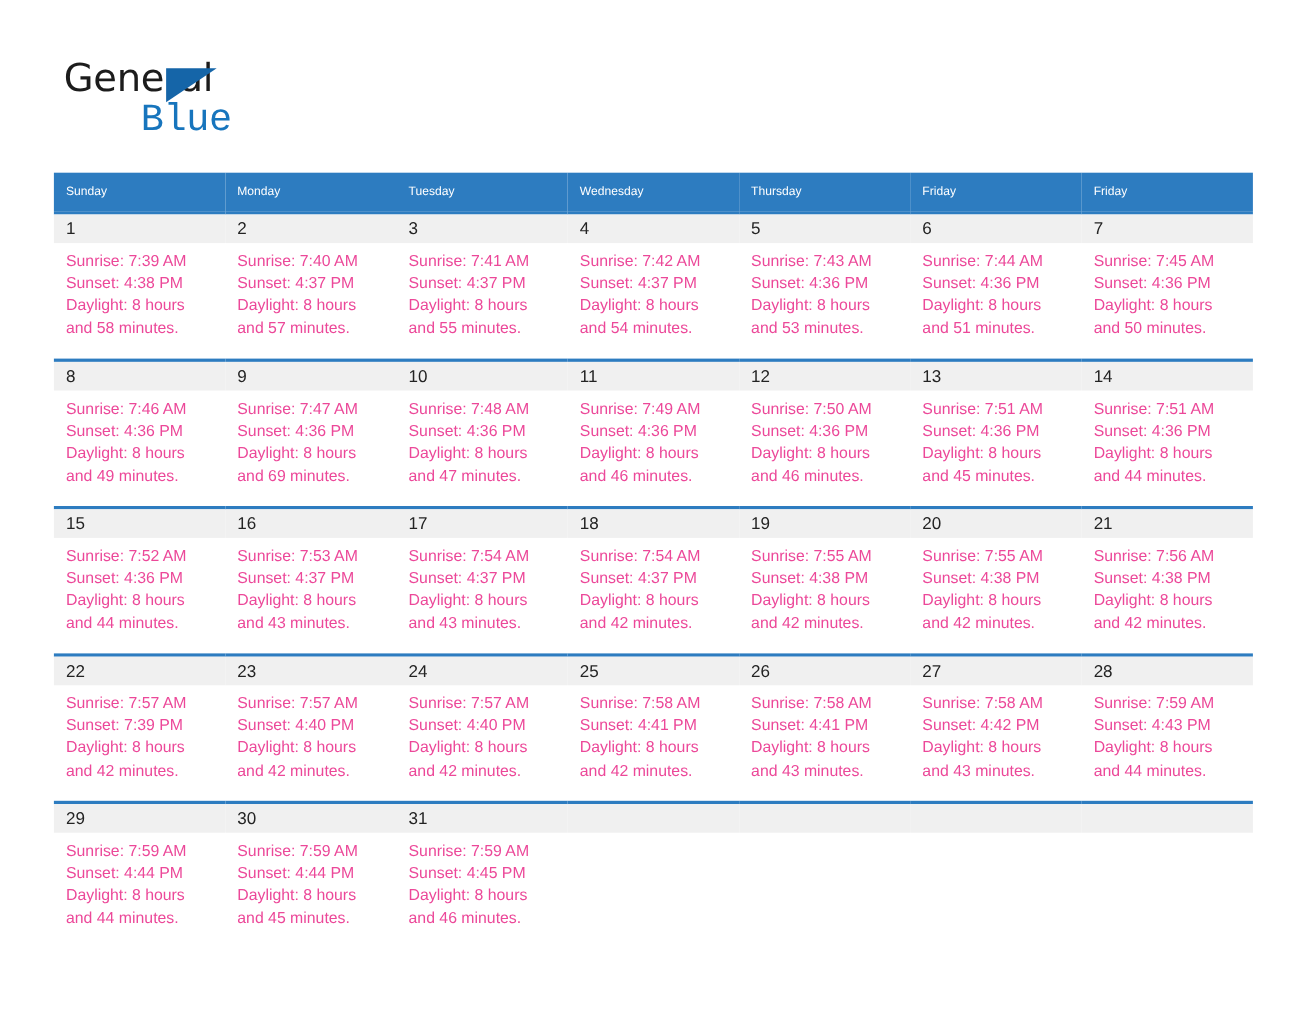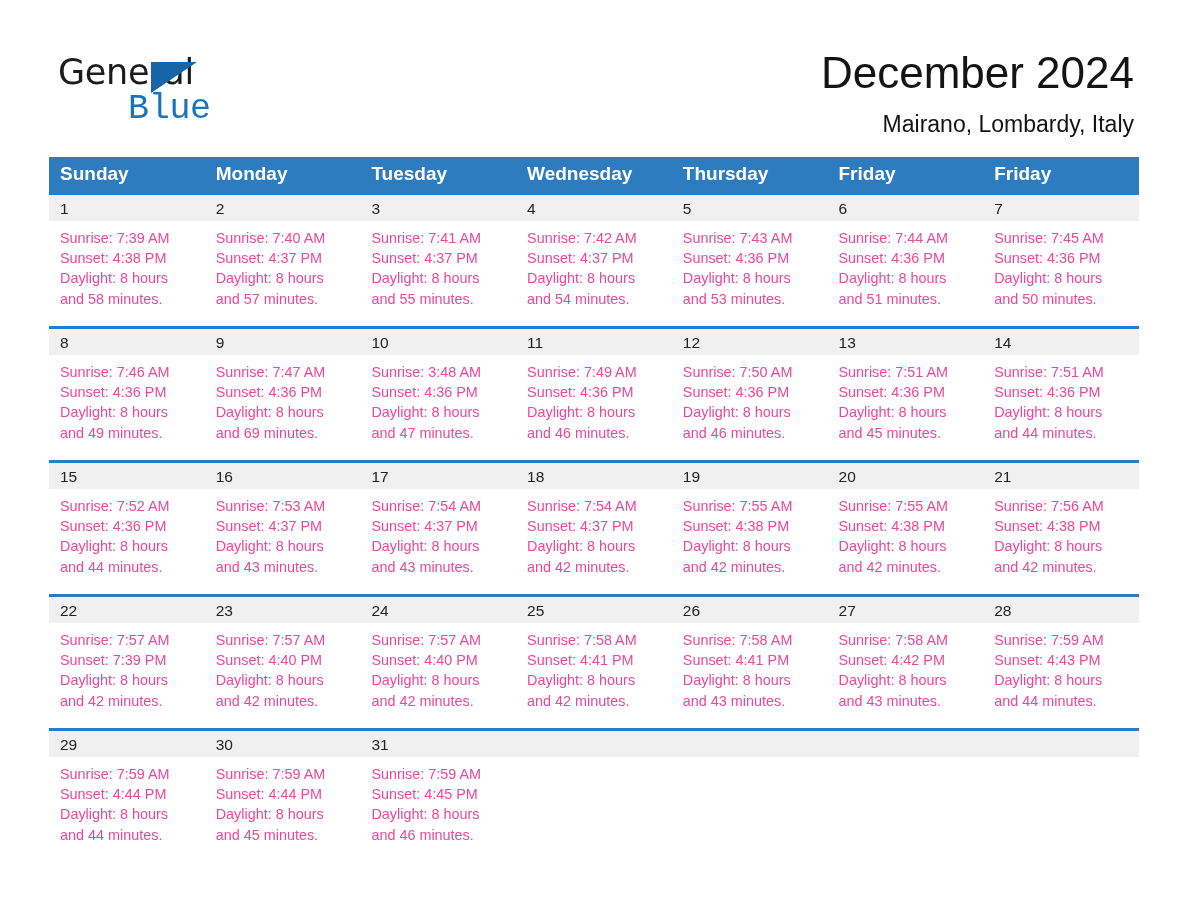--- a/index.html
+++ b/index.html
@@ -100,22 +100,22 @@
     width: 1090px;
     border-collapse: collapse;
     table-layout: fixed;
   }
   .calendar col { width: 155.71px; }
 
   thead th {
     background: #2d7cc0;
     color: #ffffff;
     text-align: left;
-    font-size: 19px;
-    font-weight: 700;
+    font-size: 11px;
+    font-weight: 400;
     padding: 8px 0 9px 11px;
     line-height: 18px;
     border: none;
   }
 
   tbody td {
     vertical-align: top;
     padding: 0;
     border: none;
     height: 134px;
@@ -154,24 +154,20 @@
 <div class="page">
 
   <div class="header">
 
     <div class="brand">
       <span class="brand-general">General</span>
       <span class="brand-triangle"></span>
       <span class="brand-blue">Blue</span>
     </div>
 
-    <div class="title-block">
-      <div class="cal-title">December 2024</div>
-      <div class="cal-subtitle">Mairano, Lombardy, Italy</div>
-    </div>
 
   </div>
 
   <table class="calendar">
     <colgroup>
       <col>
         <col>
         <col>
         <col>
         <col>
@@ -289,21 +285,21 @@
                 <div>Sunset: 4:36 PM</div>
                 <div>Daylight: 8 hours</div>
                 <div>and 69 minutes.</div>
               </div>
             </div>
           </td>
           <td>
             <div class="daycell">
               <div class="daynum-band">10</div>
               <div class="dayinfo">
-                <div>Sunrise: 3:48 AM</div>
+                <div>Sunrise: 7:48 AM</div>
                 <div>Sunset: 4:36 PM</div>
                 <div>Daylight: 8 hours</div>
                 <div>and 47 minutes.</div>
               </div>
             </div>
           </td>
           <td>
             <div class="daycell">
               <div class="daynum-band">11</div>
               <div class="dayinfo">

